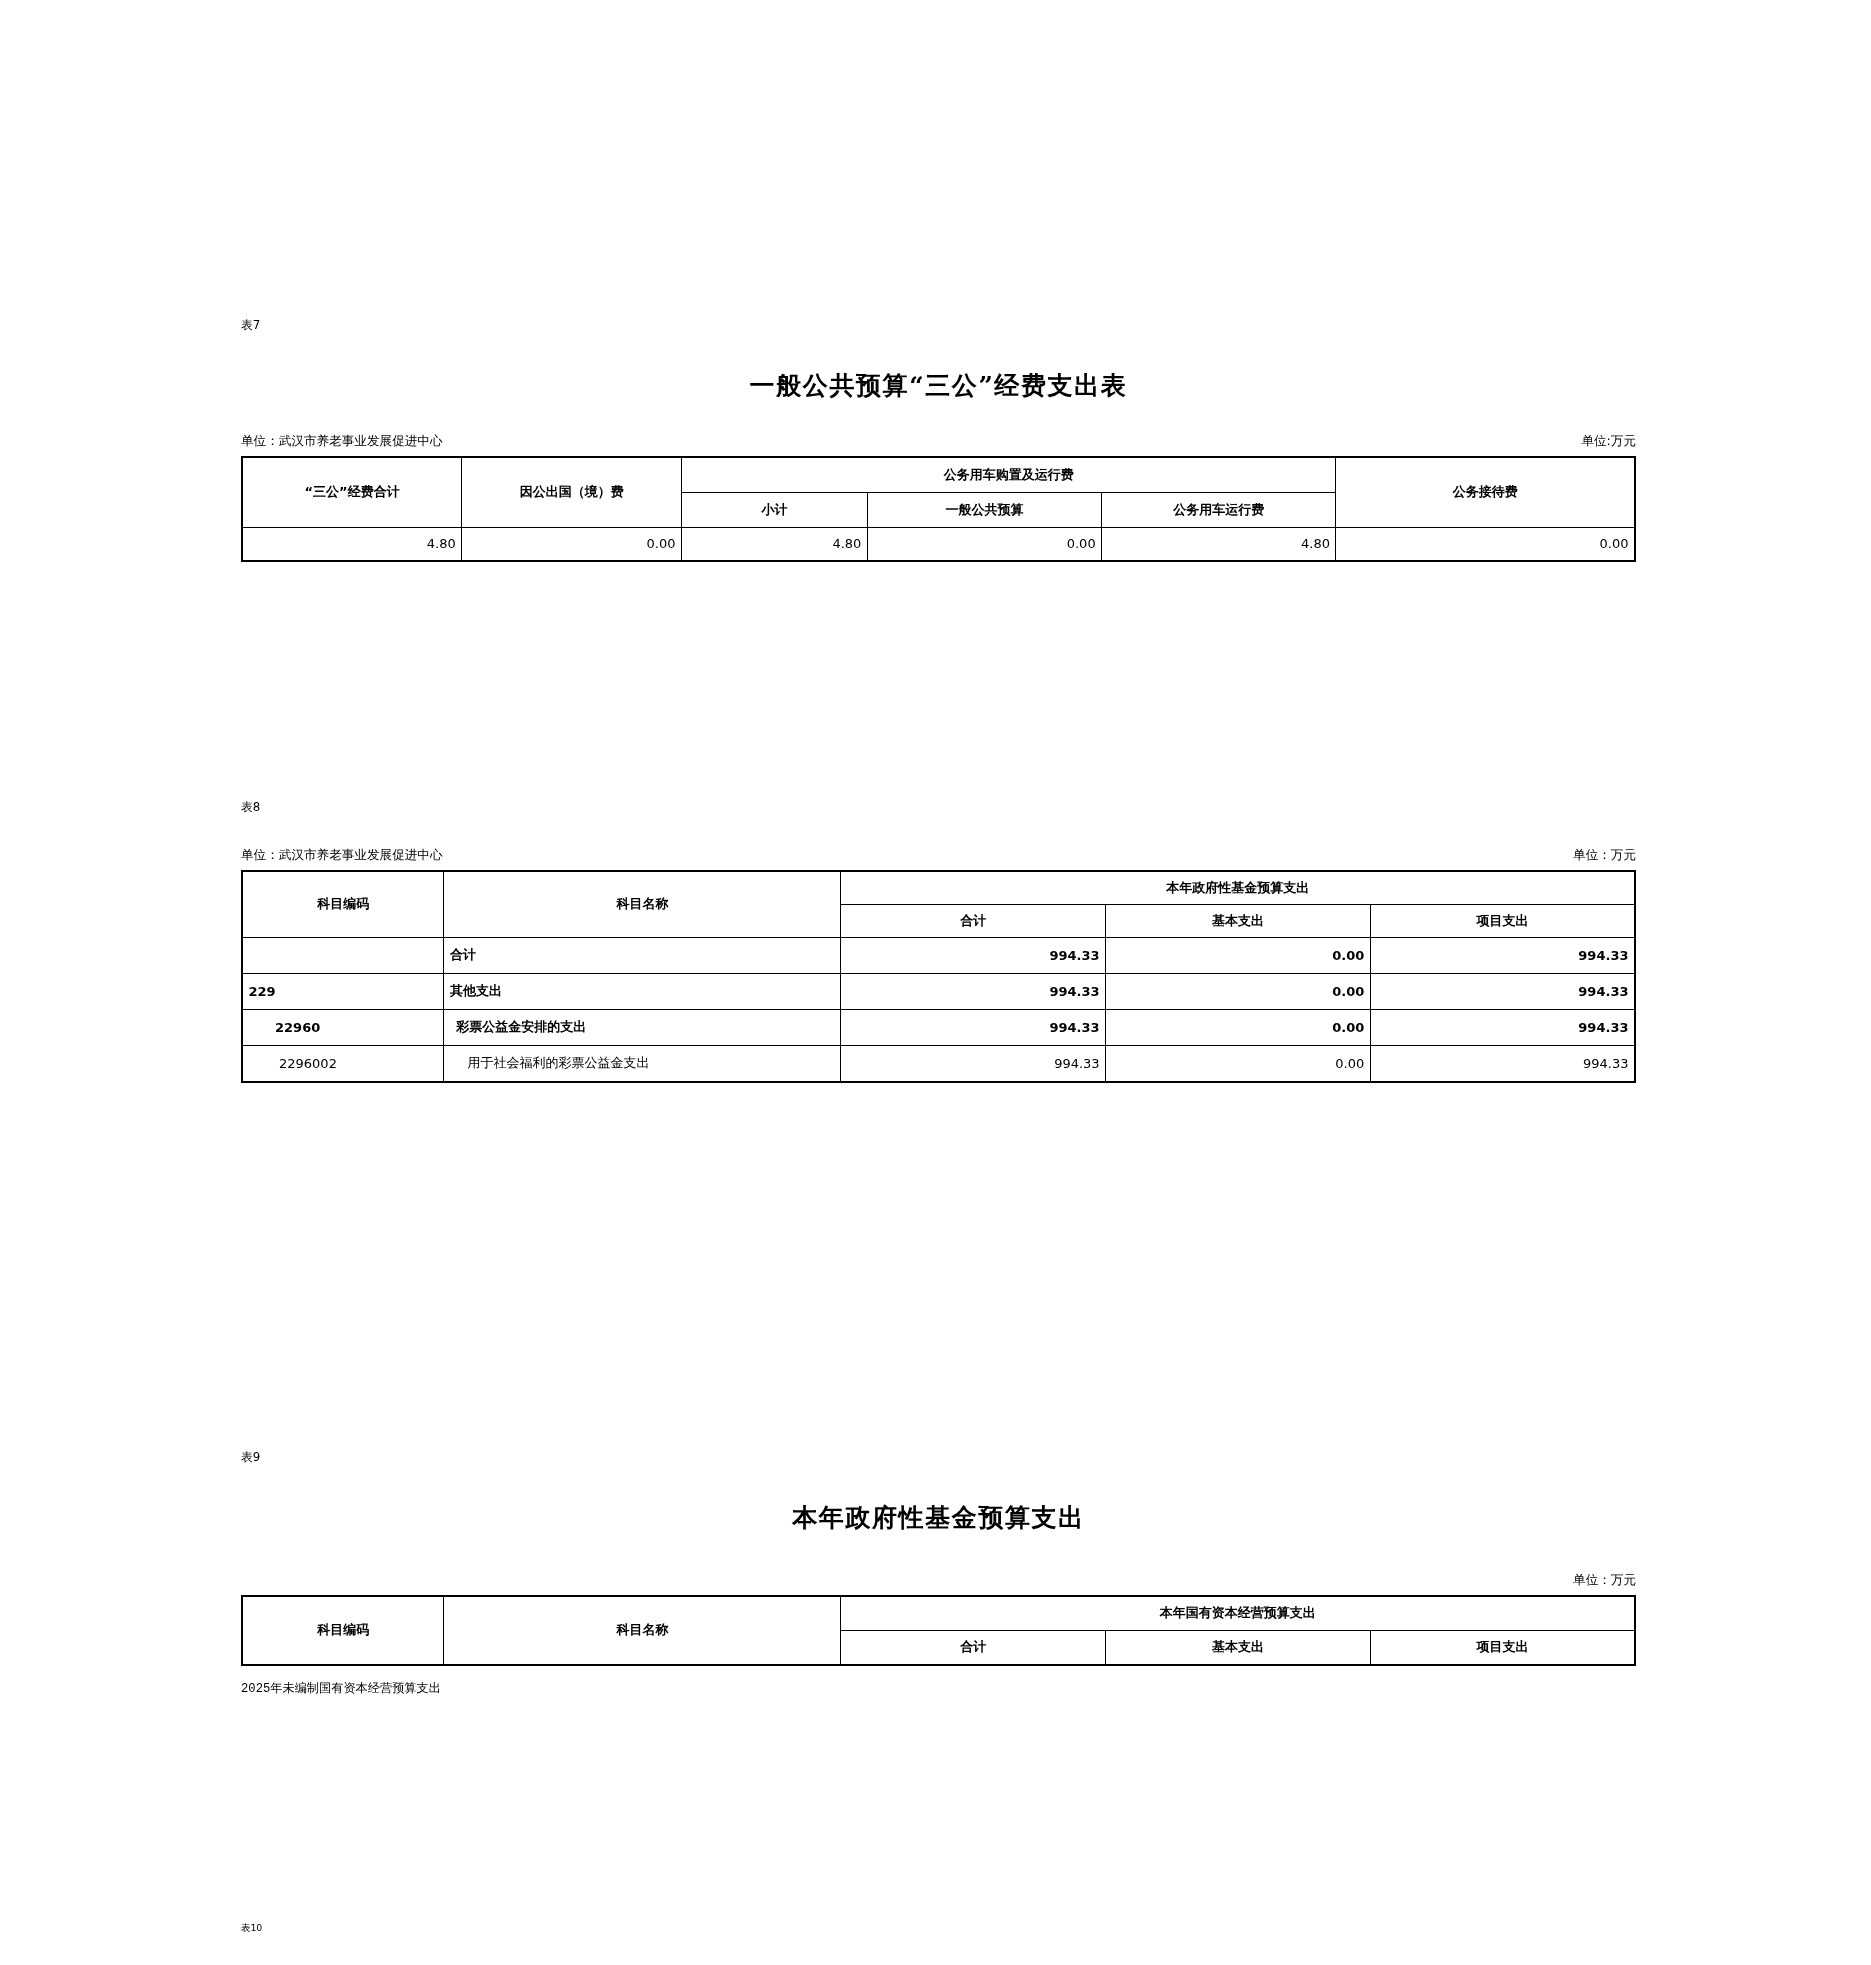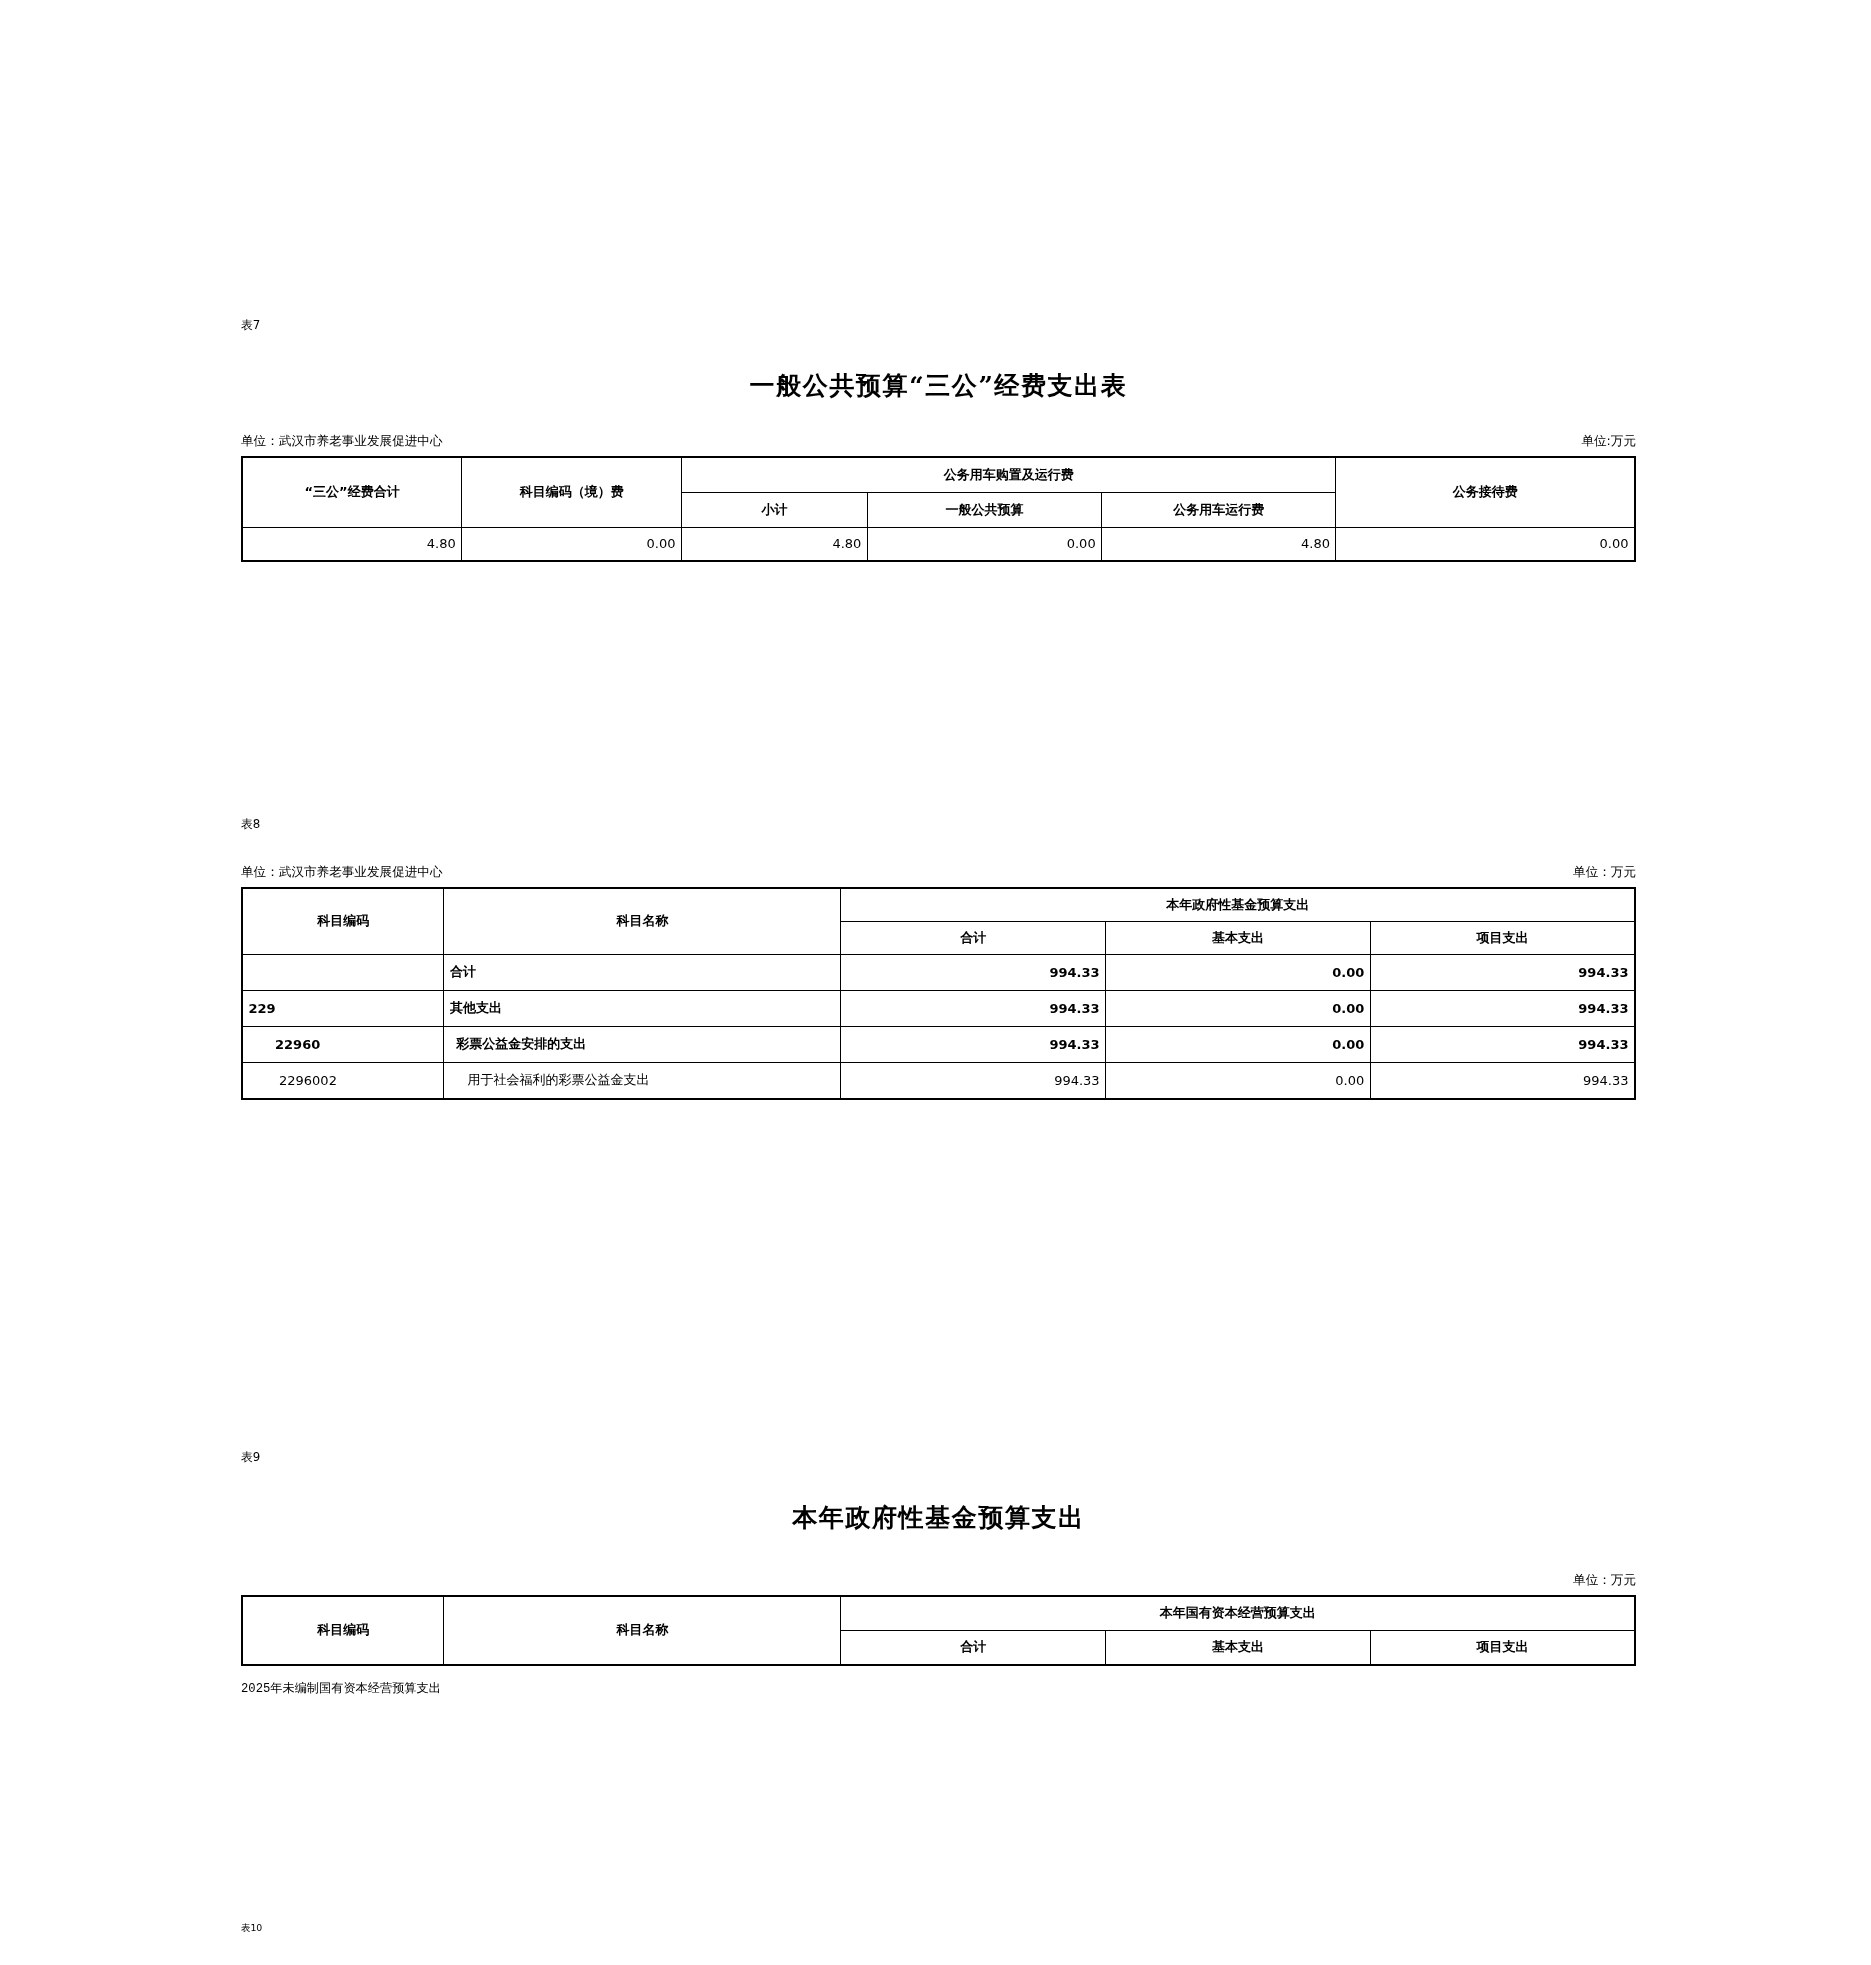--- a/index.html
+++ b/index.html
@@ -53,21 +53,21 @@
 
   
   #b7 { top:318px; }
   #b7 .doc-title { font-size:25px; margin-top:35px; }
   #b7 .meta-row { font-size:12.6px; margin-top:31px; margin-bottom:5.5px; }
   #b7 table { font-size:13px; }
   #b7 th, #b7 td { height:34px; }
   #b7 .r-data td { height:32px; }
 
   
-  #b8 { top:817px; }
+  #b8 { top:800px; }
   #b8 .doc-title { font-size:25px; margin-top:35px; }
   #b8 .meta-row { font-size:12.6px; margin-top:31px; margin-bottom:5.5px; }
   #b8 table { font-size:13px; }
   #b8 th { height:32px; }
   #b8 td { height:35px; }
   #b8 .bold-row td { font-weight:bold; }
 
   
   #b9 { top:1450px; }
   #b9 .doc-title { font-size:25px; margin-top:35px; }
@@ -101,21 +101,21 @@
         <col style="width:13.6%">
           <col style="width:13.6%">
         <col style="width:11.5%">
           <col style="width:14.5%">
           <col style="width:14.5%">
         <col style="width:18.5%">
       </colgroup>
       <tbody>
           <tr>
         <th class="hdr" rowspan="2">“三公”经费合计</th>
-        <th class="hdr" rowspan="2">科目编码（境）费</th>
+        <th class="hdr" rowspan="2">因公出国（境）费</th>
         <th class="hdr" colspan="3">公务用车购置及运行费</th>
         <th class="hdr" rowspan="2">公务接待费</th>
       </tr>
       <tr>
         <th class="hdr">小计</th>
         <th class="hdr">一般公共预算</th>
         <th class="hdr">公务用车运行费</th>
       </tr>
       <tr class="r-data">
         <td class="num">4.80</td>

